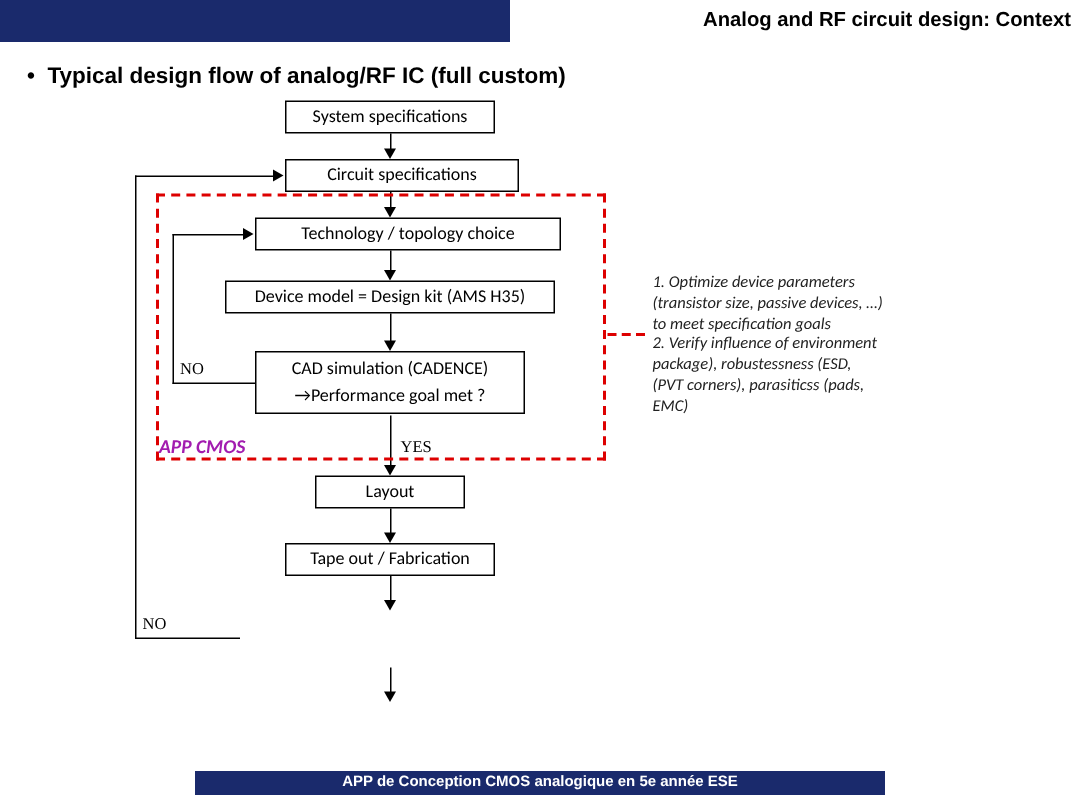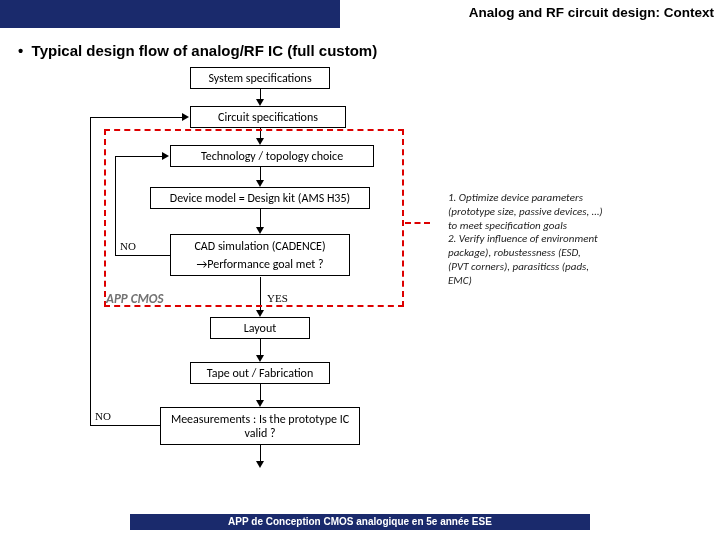--- a/index.html
+++ b/index.html
@@ -10,21 +10,21 @@
 .bullet-line { font-size: 15px; font-weight: bold; margin: 14px 0 8px 18px; }
 .diagram { position: relative; width: 680px; height: 430px; margin: 0 auto; font-family: Calibri, Arial, sans-serif; }
 .box { position: absolute; border: 1px solid #000; background: #fff; text-align: center; font-size: 12px; padding: 3px 6px; }
 .arrow-down { position: absolute; width: 0; height: 0; border-left: 4px solid transparent; border-right: 4px solid transparent; border-top: 7px solid #000; }
 .arrow-left { position: absolute; width: 0; height: 0; border-top: 4px solid transparent; border-bottom: 4px solid transparent; border-right: 7px solid #000; }
 .vline { position: absolute; width: 1px; background: #000; }
 .hline { position: absolute; height: 1px; background: #000; }
 .dashed-box { position: absolute; border: 2px dashed #d00; }
 .side-note { position: absolute; font-size: 11px; font-style: italic; color: #222; line-height: 1.25; }
 .label { position: absolute; font-size: 11px; font-family: Liberation Serif, serif; }
-.app-cmos { position: absolute; color: #737373; font-weight: bold; font-size: 13px; font-style: italic; }
+.app-cmos { position: absolute; color: #a21caf; font-weight: bold; font-size: 13px; font-style: italic; }
 .footer-bar { position: absolute; bottom: 10px; left: 130px; width: 460px; height: 16px; background: #1a2a6c; color: #fff; font-size: 10px; font-weight: bold; text-align: center; line-height: 16px; }
 </style>
 </head>
 <body>
 
 <div class="header-bar">
   <div class="header-title-wrap">Analog and RF circuit design: Context</div>
 </div>
 
 <div class="bullet-line">
@@ -66,36 +66,35 @@
   <div class="label" style="left:247px; top:225px;">YES</div>
 
   <div class="box" style="left:190px; top:250px; width:100px;">Layout</div>
   <div class="vline" style="left:240px; top:272px; height:18px;"></div>
   <div class="arrow-down" style="left:236px; top:288px;"></div>
 
   <div class="box" style="left:170px; top:295px; width:140px;">Tape out / Fabrication</div>
   <div class="vline" style="left:240px; top:317px; height:18px;"></div>
   <div class="arrow-down" style="left:236px; top:333px;"></div>
 
-  <div class="box" style="left:140px; top:340px; width:200px; padding:4px 6px;">Meeasurements : Is the prototype IC valid ?</div>
   <div class="vline" style="left:240px; top:378px; height:18px;"></div>
   <div class="arrow-down" style="left:236px; top:394px;"></div>
 
   <div class="hline" style="left:70px; top:358px; width:70px;"></div>
   <div class="vline" style="left:70px; top:50px; height:309px;"></div>
   <div class="hline" style="left:70px; top:50px; width:94px;"></div>
   <div class="arrow-left" style="left:162px; top:46px; transform: rotate(180deg);"></div>
   <div class="label" style="left:75px; top:343px;">NO</div>
 
   <div class="dashed-box" style="left:84px; top:62px; width:300px; height:178px;"></div>
   <div class="app-cmos" style="left:86px; top:224px;">APP CMOS</div>
 
-  <div class="side-note" style="left:415px; top:124px; width:210px;margin-left:13px;">
+  <div class="side-note" style="left:415px; top:114px; width:210px;">
     <div>1. Optimize device parameters</div>
-    <div>(prototype size, passive devices, …)</div>
+    <div>(transistor size, passive devices, …)</div>
     <div>to meet specification goals</div>
     <div>2. Verify influence of environment</div>
     <div>package), robustessness (ESD,</div>
     <div>(PVT corners), parasiticss (pads,</div>
     <div>EMC)</div>
   </div>
 
   <div class="hline" style="left:385px; top:155px; width:25px; border-top:2px dashed #d00; background:none; height:0;"></div>
 
 

